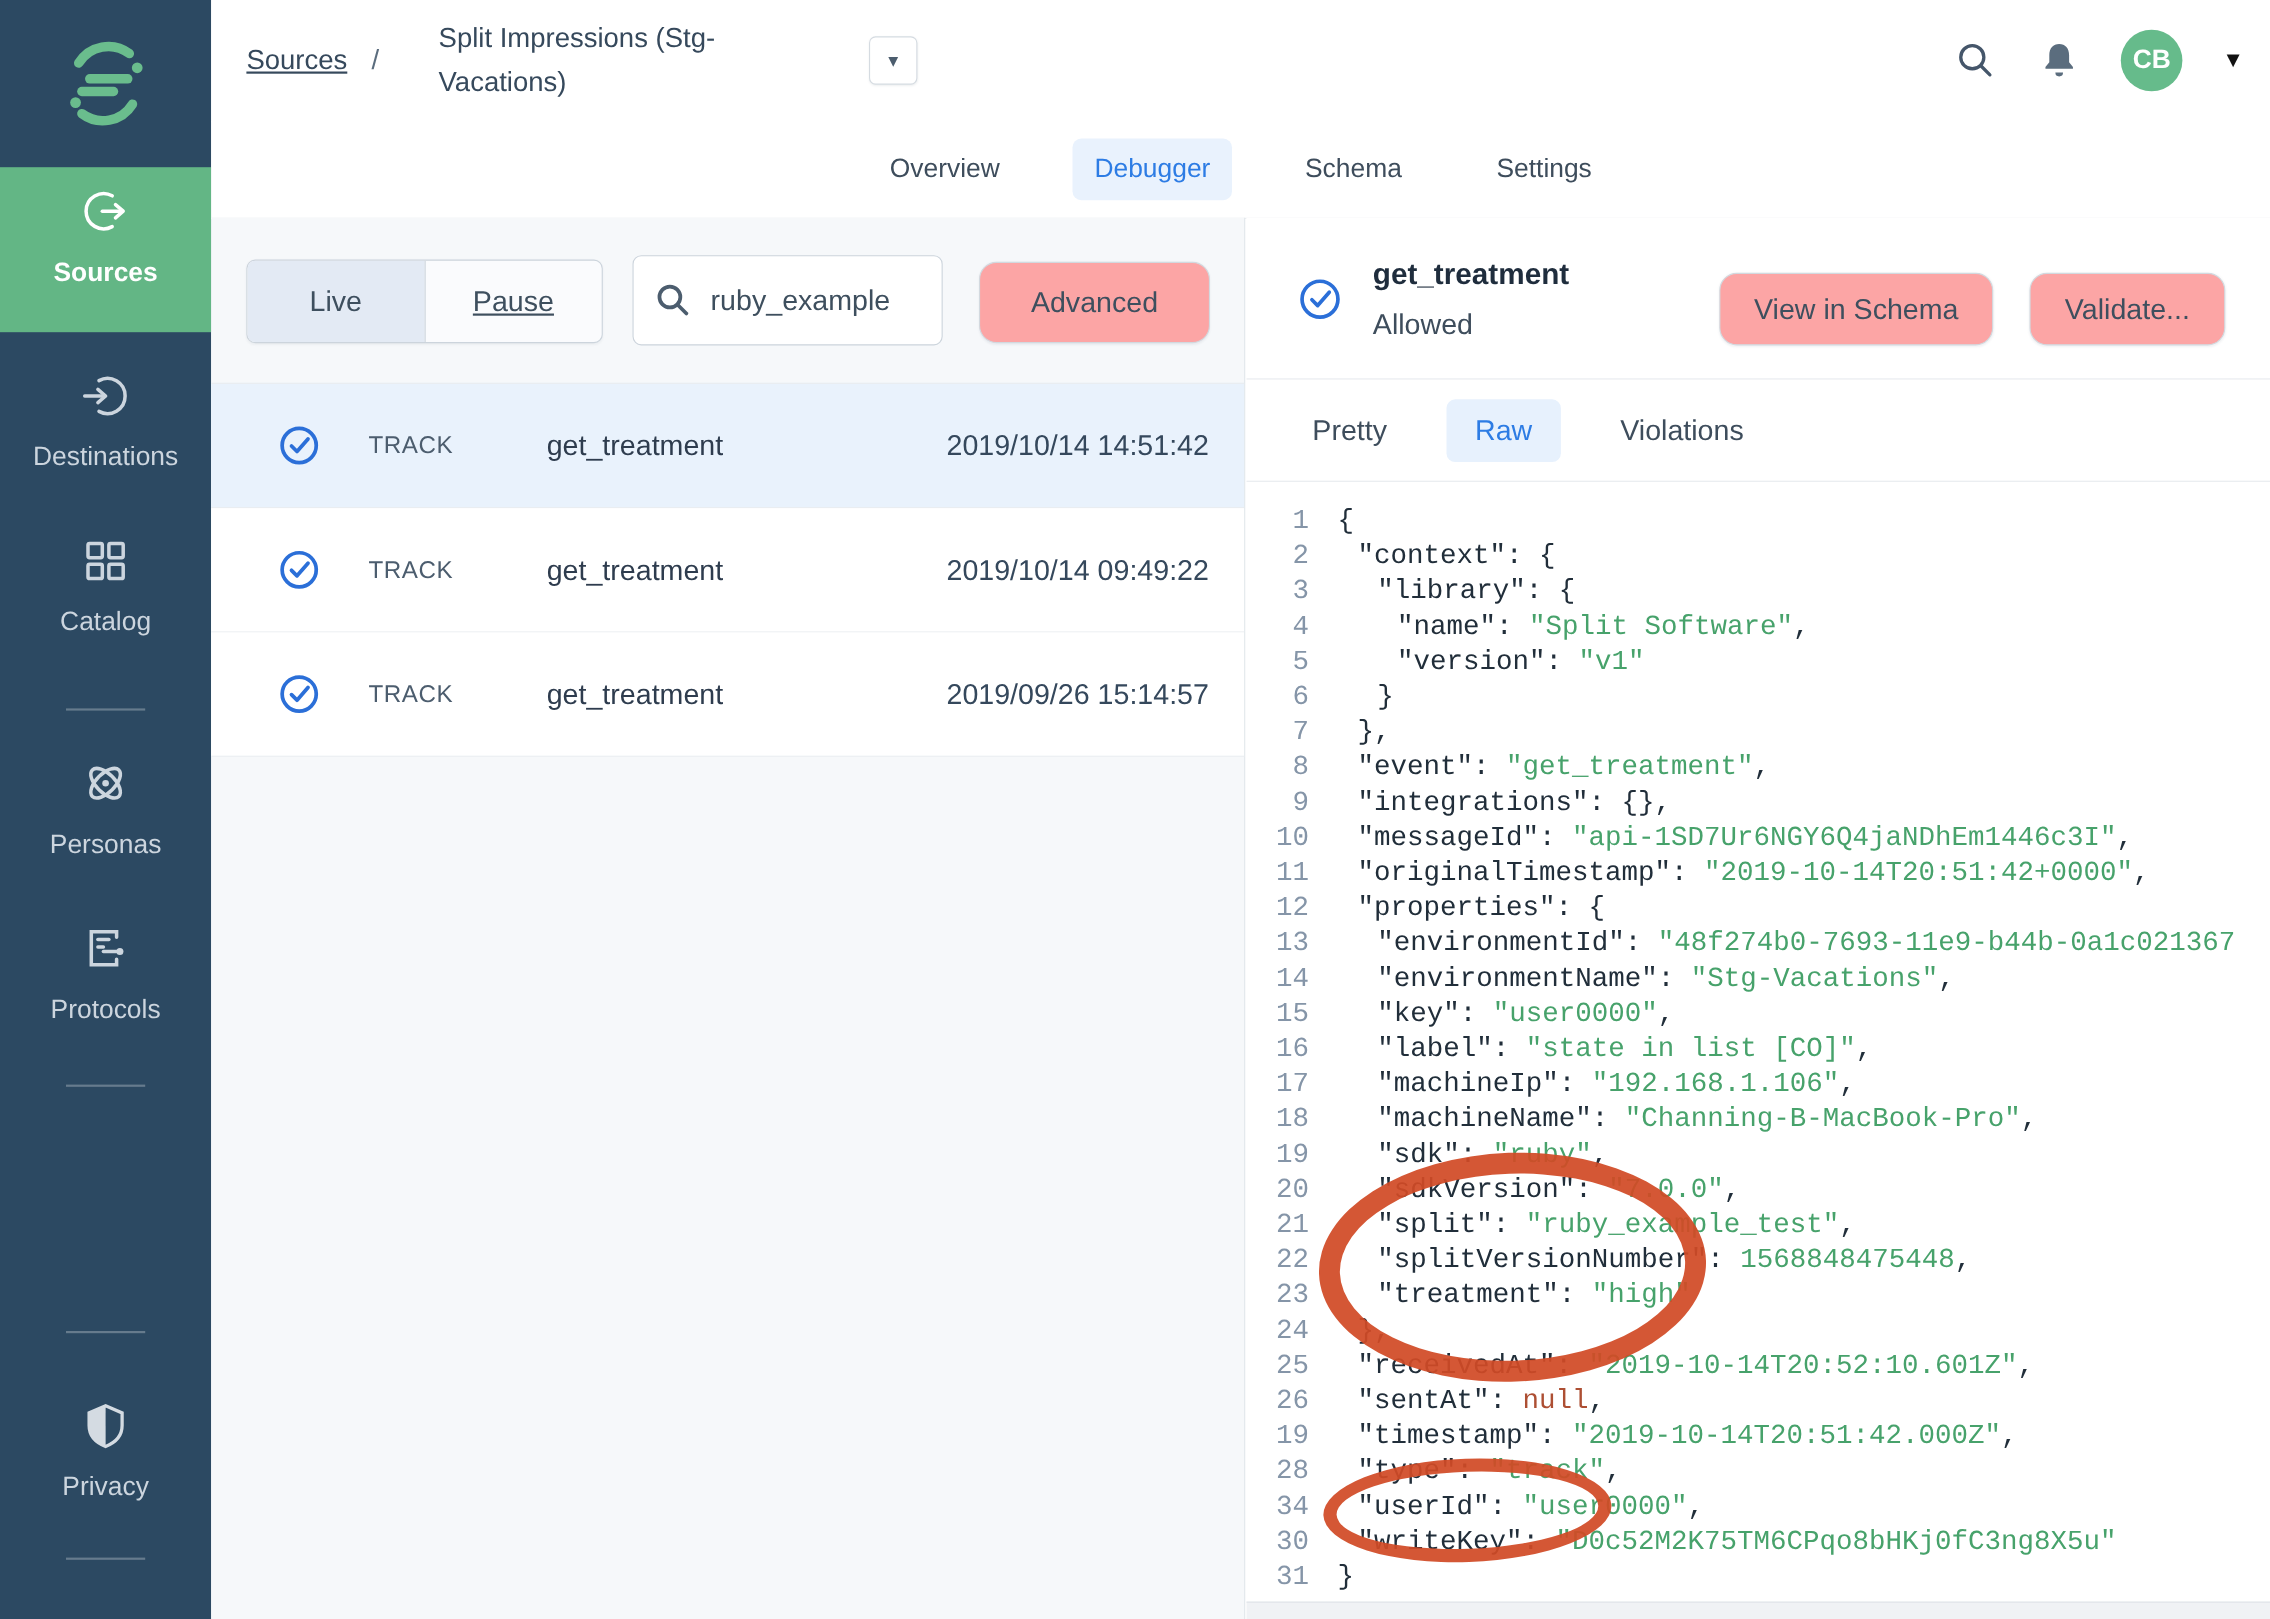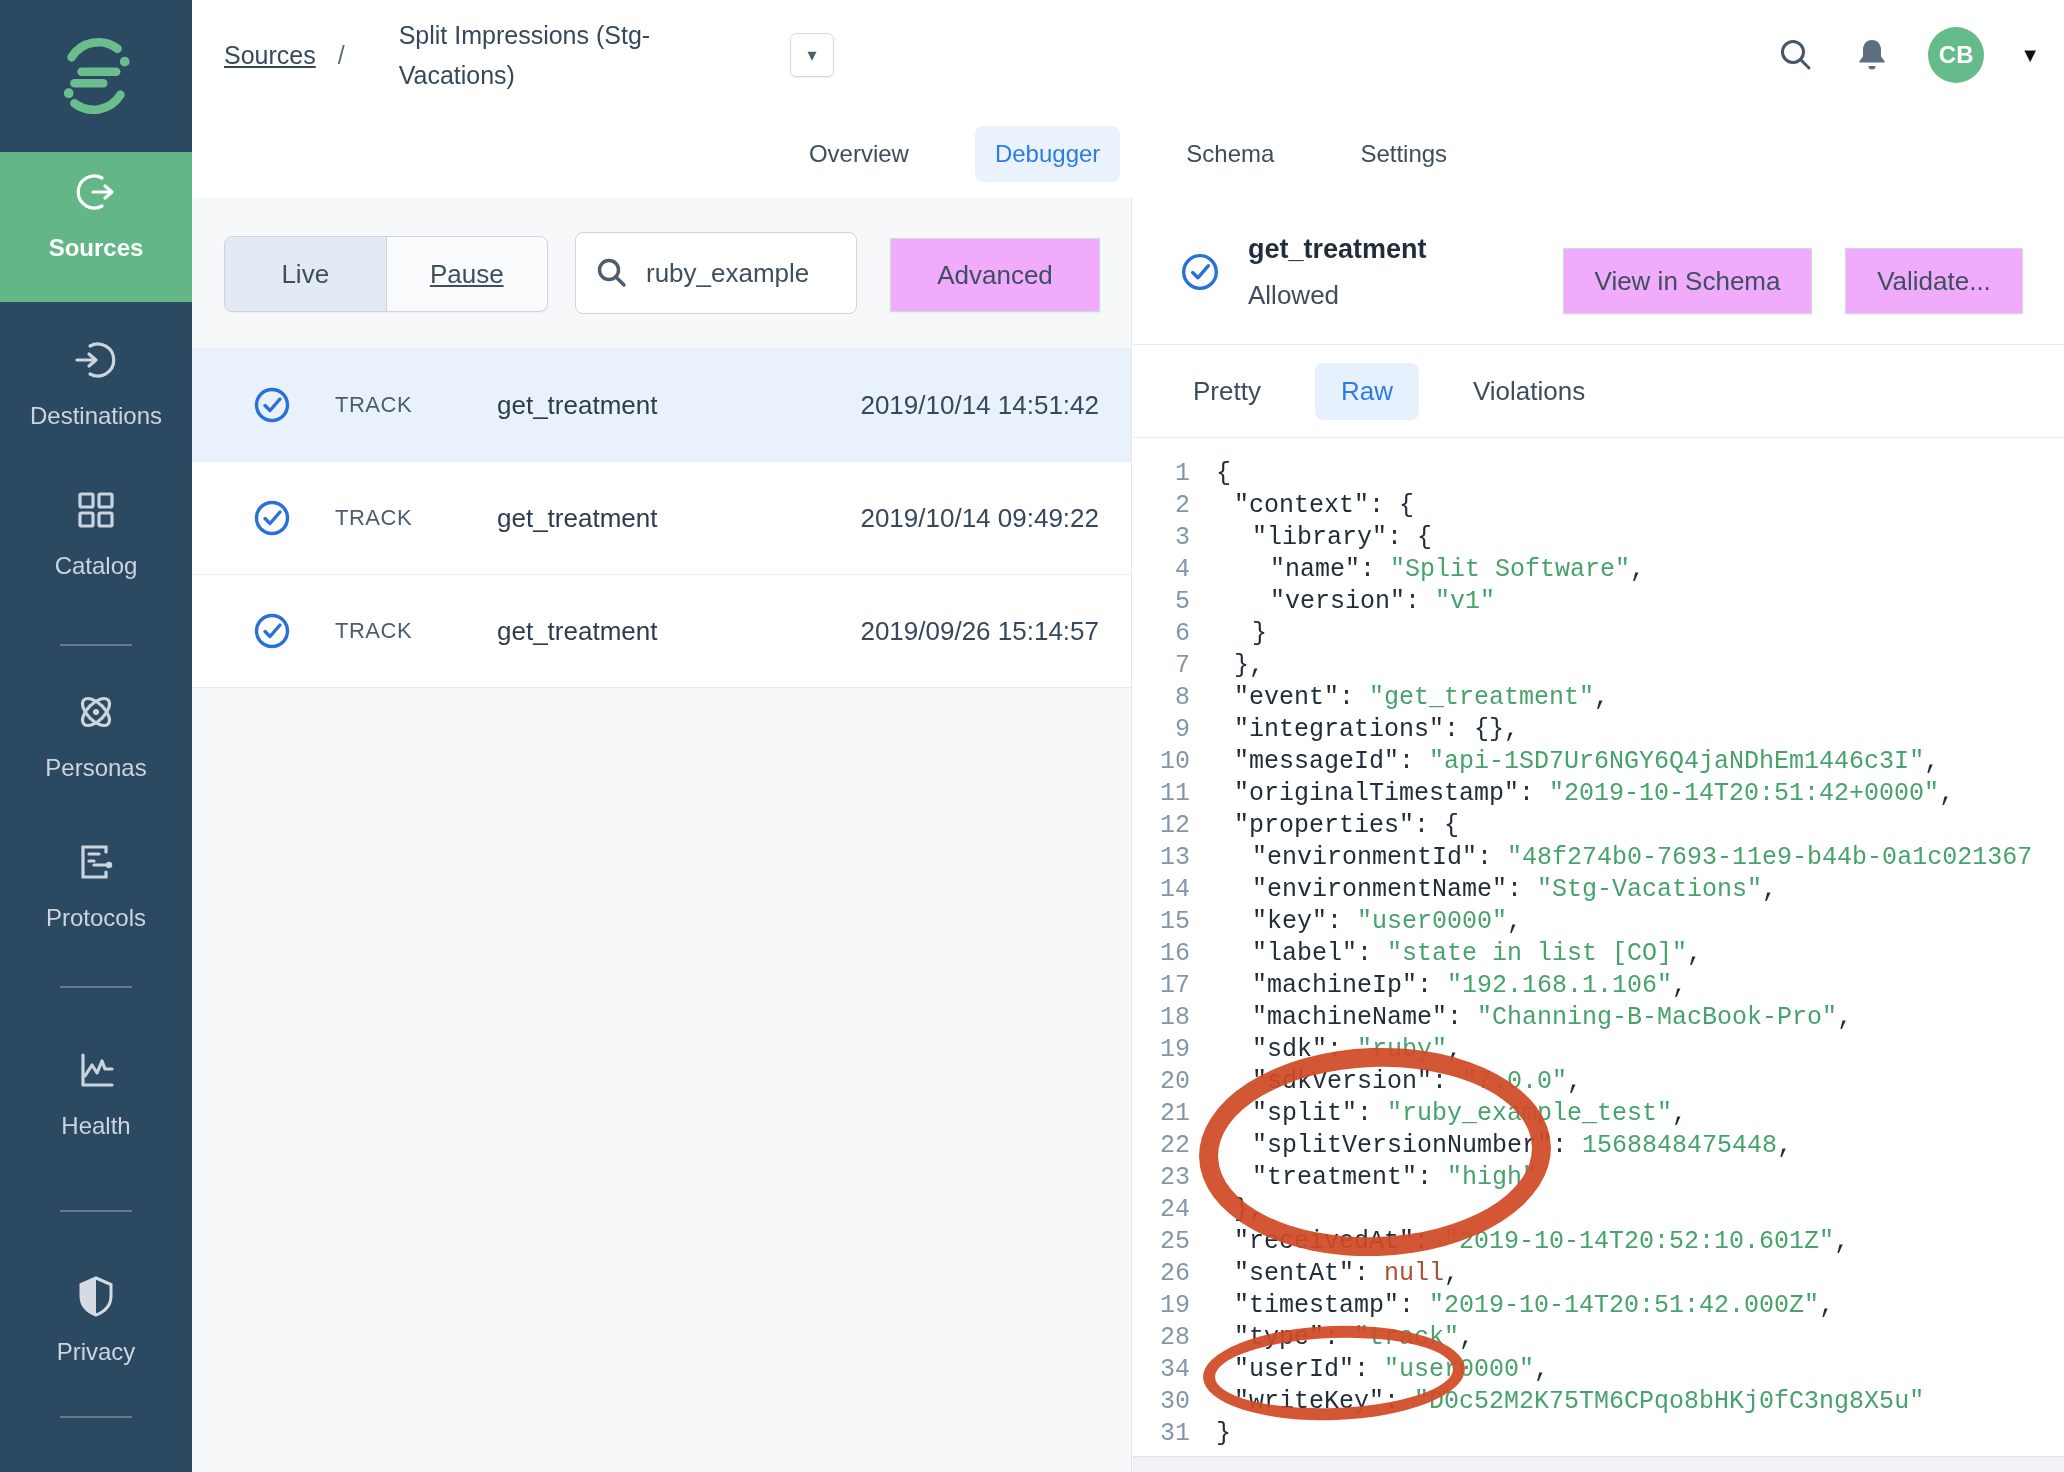--- a/index.html
+++ b/index.html
@@ -39,21 +39,21 @@
   
   .left-panel{position:absolute;left:192px;top:198px;width:940px;height:1274px;background:#f6f8fa;border-right:1px solid #e3e7eb;box-sizing:border-box;}
   .seg{position:absolute;left:32px;top:38px;width:322px;height:74px;border:1px solid #ccd4dc;border-radius:8px;
        display:flex;overflow:hidden;background:#fafbfd;box-shadow:0 1px 2px rgba(40,60,80,.05);}
   .seg-btn{flex:1;display:flex;align-items:center;justify-content:center;font-size:26px;color:#3e4f5e;cursor:pointer;}
   .seg-btn.active{background:#e3eaf4;}
   .seg-btn + .seg-btn{border-left:1px solid #ccd4dc;text-decoration:underline;}
   .searchbox{position:absolute;left:383px;top:34px;width:282px;height:82px;border:1px solid #ccd4dc;border-radius:8px;
              background:#fff;display:flex;align-items:center;padding:0 18px;box-sizing:border-box;gap:14px;}
   .searchbox input{border:none;outline:none;font-size:26px;color:#3e4f5e;width:100%;font-family:"Liberation Sans",sans-serif;background:transparent;}
-  .btn{border:1px solid #d2d9df;border-radius:0;background:#f0abfc;color:#3e4f5e;font-size:26px;
+  .btn{border:1px solid #d2d9df;border-radius:16px;background:#fca5a5;color:#3e4f5e;font-size:26px;
        display:flex;align-items:center;justify-content:center;cursor:pointer;box-shadow:0 1px 2px rgba(40,60,80,.07);}
   .adv-btn{position:absolute;left:698px;top:40px;width:208px;height:72px;}
   .elist{position:absolute;left:0;top:150px;width:100%;}
   .erow{position:relative;height:112px;background:#fff;border-bottom:1px solid #e9edf0;cursor:pointer;}
   .erow:first-child{border-top:1px solid #e9edf0;}
   .erow.selected{background:#e9f2fc;}
   .erow .chk{position:absolute;left:61px;top:37px;width:38px;height:38px;}
   .erow .etype{position:absolute;left:143px;top:0;height:112px;display:flex;align-items:center;font-size:22px;color:#4c5d6e;letter-spacing:.5px;}
   .erow .ename{position:absolute;left:305px;top:0;height:112px;display:flex;align-items:center;font-size:26px;color:#2e3c4e;}
   .erow .etime{position:absolute;right:32px;top:0;height:112px;display:flex;align-items:center;font-size:26px;color:#35485c;}
@@ -161,29 +161,20 @@
           <ellipse cx="24" cy="24" rx="17" ry="8.5" transform="rotate(45 24 24)"></ellipse>
           <ellipse cx="24" cy="24" rx="17" ry="8.5" transform="rotate(-45 24 24)"></ellipse>
           <circle cx="24" cy="24" r="3" fill="#ccd5de" stroke="none"></circle>
         </svg>
       </span>
       <span class="nlabel">Personas</span>
     </div>
 
     <div class="nav-div" style="top:986px"></div>
 
-    <div class="nav-item" style="top:1030px">
-      <span class="nicon">
-        <svg viewBox="0 0 48 48" width="48" height="48" fill="none" stroke="#ccd5de" stroke-width="3.2" stroke-linecap="round" stroke-linejoin="round">
-          <path d="M11 9 V39 H40"></path>
-          <path d="M13 30 L20 19 L25 27 L30 15 L33 23 L40 23"></path>
-        </svg>
-      </span>
-      <span class="nlabel">Health</span>
-    </div>
 
     <div class="nav-div" style="top:1210px"></div>
 
     <div class="nav-item" style="top:1256px">
       <span class="nicon">
         <svg viewBox="0 0 48 48" width="48" height="48" fill="none" stroke="#d4dbe2" stroke-width="3">
           <path d="M24 6 L39 12.5 V24 C39 33 33 39.5 24 43 C15 39.5 9 33 9 24 V12.5 Z"></path>
           <path d="M24 6 L9 12.5 V24 C9 33 15 39.5 24 43 Z" fill="#d4dbe2" stroke="none"></path>
         </svg>
       </span>

